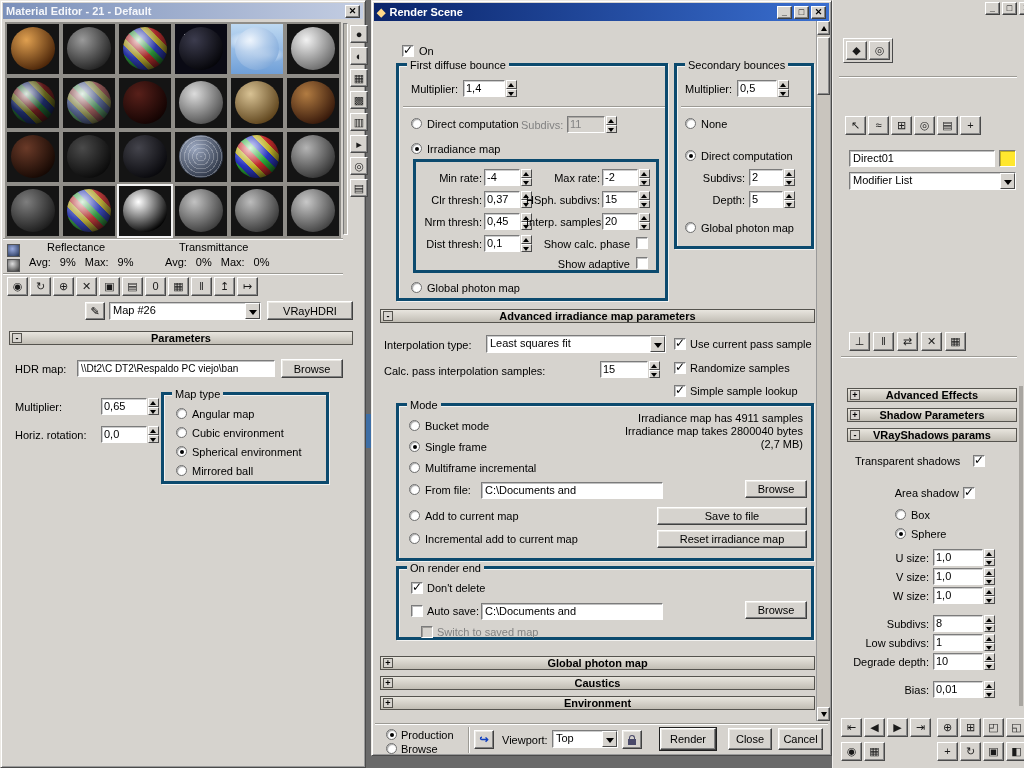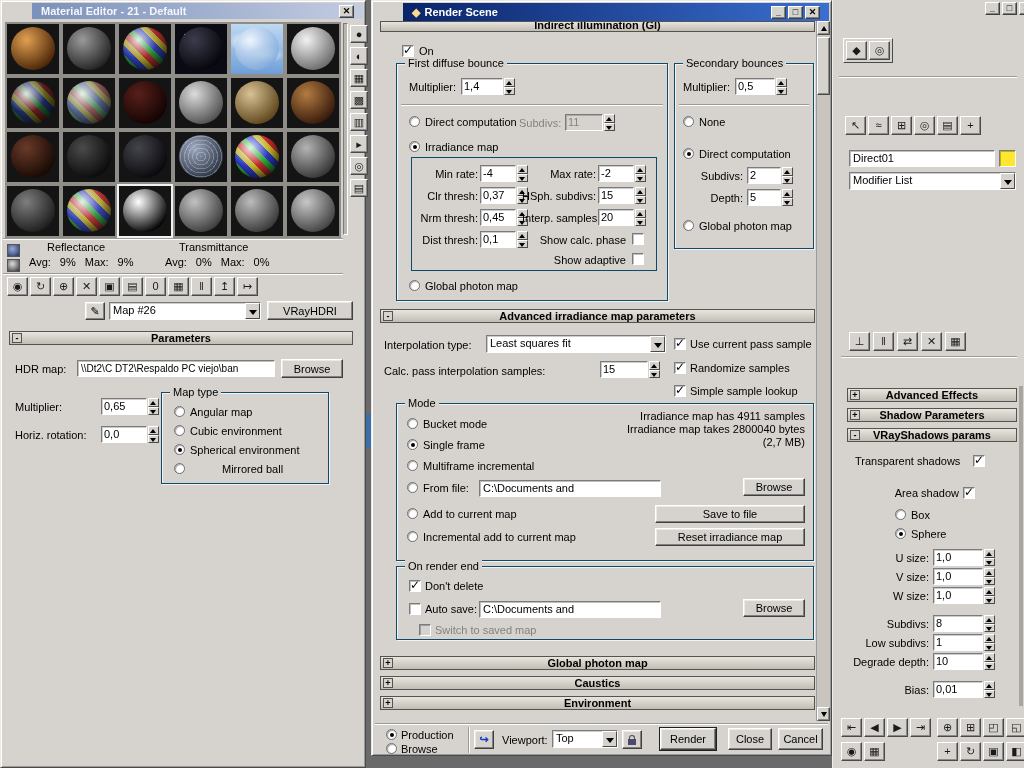--- a/index.html
+++ b/index.html
@@ -2,37 +2,37 @@
 <html><head>
 <meta charset="utf-8">
 <style>
   html,body{margin:0;padding:0;}
   body{width:1024px;height:768px;position:relative;overflow:hidden;background:#6a6a6a;
        font-family:"Liberation Sans",sans-serif;font-size:11px;color:#000;}
   *{box-sizing:border-box;}
   .window{position:absolute;background:#d6d3ce;border:1px solid;border-color:#ece9e4 #4a4a4a #4a4a4a #ece9e4;
           box-shadow:inset 1px 1px 0 #fff,inset -1px -1px 0 #9a9a9a;}
   .title{position:absolute;left:2px;right:2px;top:2px;height:16px;display:flex;align-items:center;
-         padding:0 9px;color:#fff;font-weight:bold;font-size:11px;white-space:nowrap;overflow:hidden;margin-left:29px;}
+         padding:0 3px;color:#fff;font-weight:bold;font-size:11px;white-space:nowrap;overflow:hidden;}
   .title.active{background:linear-gradient(90deg,#0a246a,#3a6fd0);height:18px;}
   .title.inactive{background:linear-gradient(90deg,#7b90ba,#c3cde2);color:#f4f6fa;}
   .tbtn{width:15px;height:13px;margin-left:2px;background:#d6d3ce;border:1px solid;
         border-color:#fff #404040 #404040 #fff;box-shadow:inset -1px -1px 0 #808080;
         font:bold 9px/11px "Liberation Sans",sans-serif;text-align:center;color:#000;flex:0 0 auto;}
   .lbl{position:absolute;white-space:nowrap;font-size:11px;line-height:13px;}
   .lbl.r{text-align:right;}
   .lbl.dis{color:#828282;}
   .btn{position:absolute;background:#d6d3ce;border:1px solid;border-color:#fff #404040 #404040 #fff;
        box-shadow:inset -1px -1px 0 #808080,inset 1px 1px 0 #eceae5;display:flex;align-items:center;
        justify-content:center;font-size:11px;cursor:pointer;white-space:nowrap;}
   .btn.def{box-shadow:inset -1px -1px 0 #808080,inset 1px 1px 0 #eceae5,0 0 0 1px #202020;}
   .sunk{position:absolute;background:#fff;border:1px solid;border-color:#7b7b7b #fff #fff #7b7b7b;
         box-shadow:inset 1px 1px 0 rgba(0,0,0,.25);font-size:11px;line-height:15px;padding:0 3px;
         white-space:nowrap;overflow:hidden;}
-  .grp{position:absolute;border:1px solid #0c4a6e;box-shadow:inset 1px 1px 0 rgba(255,255,255,.7),1px 1px 0 rgba(255,255,255,.7);}
+  .grp{position:absolute;border:3px solid #0c4a6e;box-shadow:inset 1px 1px 0 rgba(255,255,255,.7),1px 1px 0 rgba(255,255,255,.7);}
   .leg{position:absolute;top:-7px;left:8px;background:#d6d3ce;padding:0 3px;font-size:11px;line-height:13px;white-space:nowrap;}
   .etch{position:absolute;height:2px;border-top:1px solid #9c9a94;border-bottom:1px solid #fff;}
   .vetch{position:absolute;width:2px;border-left:1px solid #9c9a94;border-right:1px solid #fff;}
   .roll{position:absolute;height:14px;background:linear-gradient(#e8e5de,#c1bdb4);border:1px solid #55534e;
         font-weight:bold;font-size:11px;line-height:12px;text-align:center;overflow:hidden;}
   .roll .pm{position:absolute;left:2px;top:1px;width:10px;height:10px;border:1px solid #55534e;background:#d6d3ce;
         font:bold 9px/9px "Liberation Sans",sans-serif;text-align:center;}
   .spin{position:absolute;height:17px;display:flex;}
   .spin .sv{flex:1;background:#fff;border:1px solid;border-color:#7b7b7b #fff #fff #7b7b7b;
         box-shadow:inset 1px 1px 0 rgba(0,0,0,.2);font-size:11px;line-height:14px;padding:0 2px;overflow:hidden;white-space:nowrap;}
@@ -267,37 +267,34 @@
 
   <div class="grp" style="left:160px;top:391px;width:168px;height:92px;">
     <span class="leg">Map type</span>
     <span class="rd" style="left:12px;top:13px;"></span>
     <span class="lbl" style="left:28px;top:13px;">Angular map</span>
     <span class="rd" style="left:12px;top:32px;"></span>
     <span class="lbl" style="left:28px;top:32px;">Cubic environment</span>
     <span class="rd on" style="left:12px;top:51px;"></span>
     <span class="lbl" style="left:28px;top:51px;">Spherical environment</span>
     <span class="rd" style="left:12px;top:70px;"></span>
-    <span class="lbl" style="left:28px;top:70px;margin-left:32px;">Mirrored ball</span>
+    <span class="lbl" style="left:28px;top:70px;">Mirrored ball</span>
   </div>
 </div>
 
 <div class="window" id="rs" style="left:371px;top:0;width:461px;height:756px;">
   <div class="title active">
     <span style="color:#ffd98a;margin-right:4px;">◆</span>
     <span>Render Scene</span>
     <span style="flex:1"></span>
     <span class="tbtn"><span>_</span></span>
     <span class="tbtn"><span>□</span></span>
     <span class="tbtn"><span>✕</span></span>
   </div>
 
-  <div class="roll" style="left:8px;top:20px;width:435px;height:11px;">
-    <span style="display:block;margin-top:-3px;">Indirect illumination (GI)</span>
-  </div>
 
   <span class="cb on" style="left:30px;top:44px;"></span>
   <span class="lbl" style="left:47px;top:44px;">On</span>
 
   <div class="grp" style="left:24px;top:62px;width:272px;height:238px;">
     <span class="leg">First diffuse bounce</span>
     <span class="lbl" style="left:12px;top:17px;">Multiplier:</span>
     <span class="spin" style="left:64px;top:14px;width:54px;">
       <span class="sv">1,4</span>
       <span class="sa">

